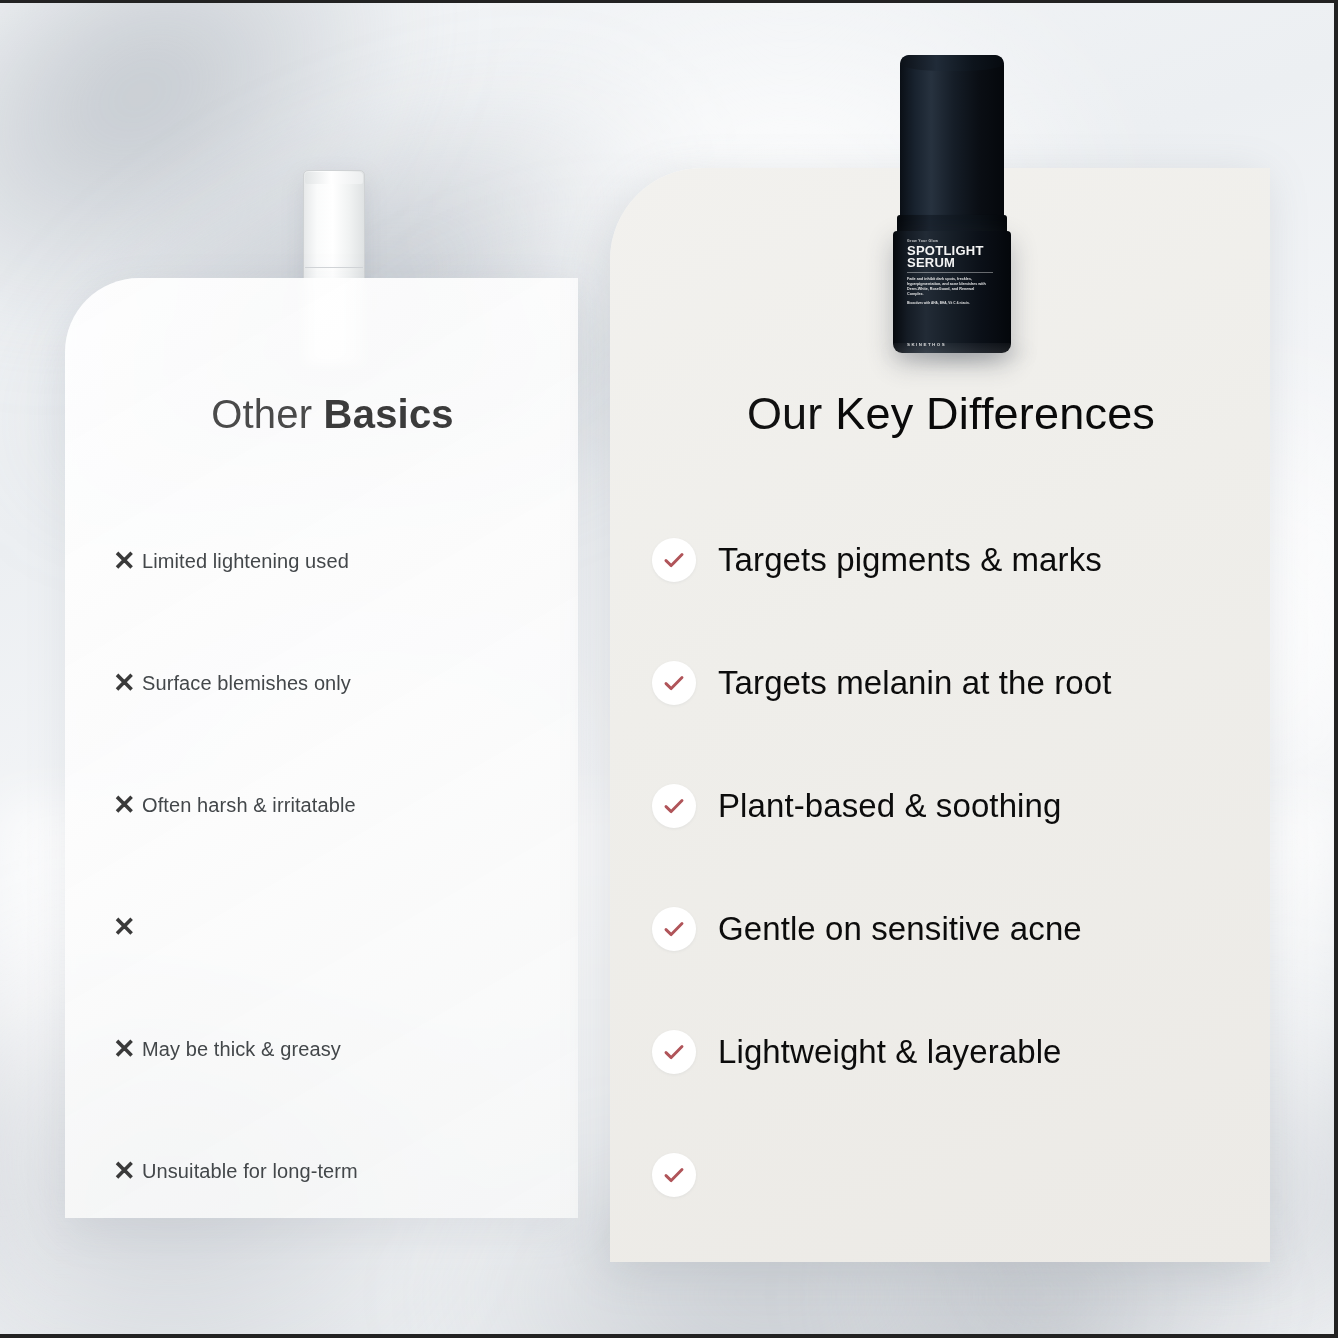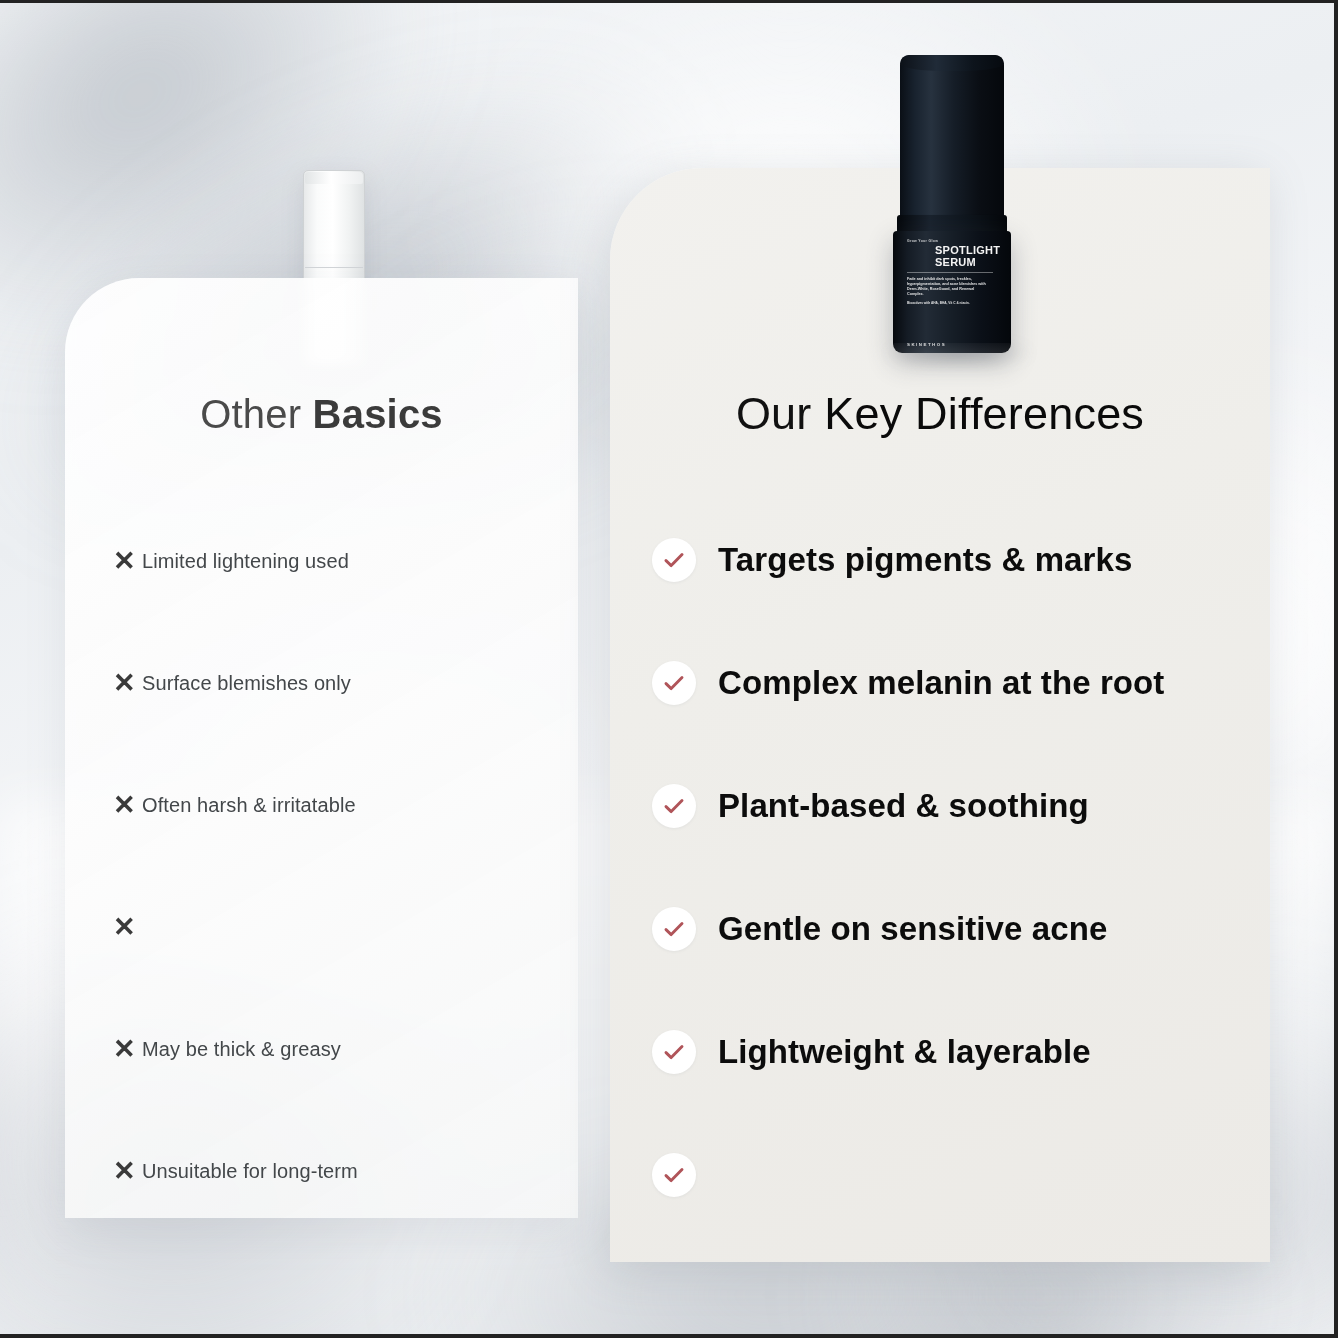--- a/index.html
+++ b/index.html
@@ -129,42 +129,43 @@
     box-shadow:0 10px 26px rgba(60,66,78,.32);
     overflow:hidden;
   }
   .bt-body::after{
     content:""; position:absolute; left:0; right:0; bottom:0; height:10px;
     background:linear-gradient(180deg,rgba(255,255,255,.04),rgba(255,255,255,.10));
   }
   .bt-label{ position:absolute; left:14px; right:10px; top:8px; color:#f4f4f4; }
   .bt-tag{ font-size:3.4px; letter-spacing:.35px; opacity:.80; font-weight:700; }
   .bt-name{
-    font-size:11px; line-height:11.5px; font-weight:800;
-    letter-spacing:.25px; margin-top:2px;margin-left:28px;
+    font-size:13px; line-height:11.5px; font-weight:800;
+    letter-spacing:.25px; margin-top:2px;
   }
   .bt-rule{ height:.5px; background:rgba(255,255,255,.38); margin:4px 0 4px 0; width:86px; }
   .bt-desc{ font-size:3.7px; line-height:5.2px; font-weight:700; opacity:.92; width:82px; }
   .bt-act{ font-size:3.2px; font-weight:800; margin-top:4px; opacity:.90; }
   .bt-brand{
     position:absolute; left:14px; bottom:6px;
     font-size:4.4px; letter-spacing:1.5px; font-weight:800;
     color:#e8e8e8; opacity:.9;
   }
   .bt-shadow{
     position:absolute; left:884px; top:340px; width:150px; height:26px;
     background:radial-gradient(closest-side,rgba(80,88,100,.30),rgba(80,88,100,0));
     filter:blur(7px); z-index:6;
   }
 
   
   .heading{
     position:absolute;
     white-space:nowrap;
     z-index:8;
+    margin-left:11px;
   }
   #heading-other{
     left:65px; top:392px; width:513px;
     text-align:center;
     font-size:40px; color:#4a4a4a; font-weight:400;
     letter-spacing:.2px;
   }
   #heading-other .strong{ font-weight:800; color:#3b3b3b; }
   #heading-ours{
     left:610px; top:388px; width:660px;
@@ -198,21 +199,21 @@
     display:flex; align-items:center; height:123px;
   }
   .check-badge{
     flex:0 0 auto; width:44px; height:44px; border-radius:50%;
     background:#ffffff; margin-right:22px;
     display:flex; align-items:center; justify-content:center;
     box-shadow:0 1px 3px rgba(120,125,135,.10);
   }
   .check-badge svg{ display:block; }
   #list-ours .txt{
-    font-size:33px; color:#0c0c0c; font-weight:700; letter-spacing:.1px;
+    font-size:33px; color:#0c0c0c; font-weight:400; letter-spacing:.1px;
     white-space:nowrap;
   }
 
   
   .edge{ position:absolute; background:#222; z-index:30; }
   .edge-t{ left:0; top:0; width:1338px; height:3px; }
   .edge-b{ left:0; bottom:0; width:1338px; height:4px; }
   .edge-r{ right:0; top:0; width:4px; height:1338px; }
 </style>
 </head>
@@ -306,21 +307,21 @@
           </svg>
       </span>
       <span class="txt">Targets pigments &amp; marks</span>
     </div>
     <div class="row">
       <span class="check-badge">
         <svg width="26" height="26" viewBox="0 0 26 26">
             <path d="M5 13.6 L10.2 18.6 L21 7.6" fill="none" stroke="#b05459" stroke-width="2.9" stroke-linecap="round" stroke-linejoin="round"></path>
           </svg>
       </span>
-      <span class="txt">Complex melanin at the root</span>
+      <span class="txt">Targets melanin at the root</span>
     </div>
     <div class="row">
       <span class="check-badge">
         <svg width="26" height="26" viewBox="0 0 26 26">
             <path d="M5 13.6 L10.2 18.6 L21 7.6" fill="none" stroke="#b05459" stroke-width="2.9" stroke-linecap="round" stroke-linejoin="round"></path>
           </svg>
       </span>
       <span class="txt">Plant-based &amp; soothing</span>
     </div>
     <div class="row">

